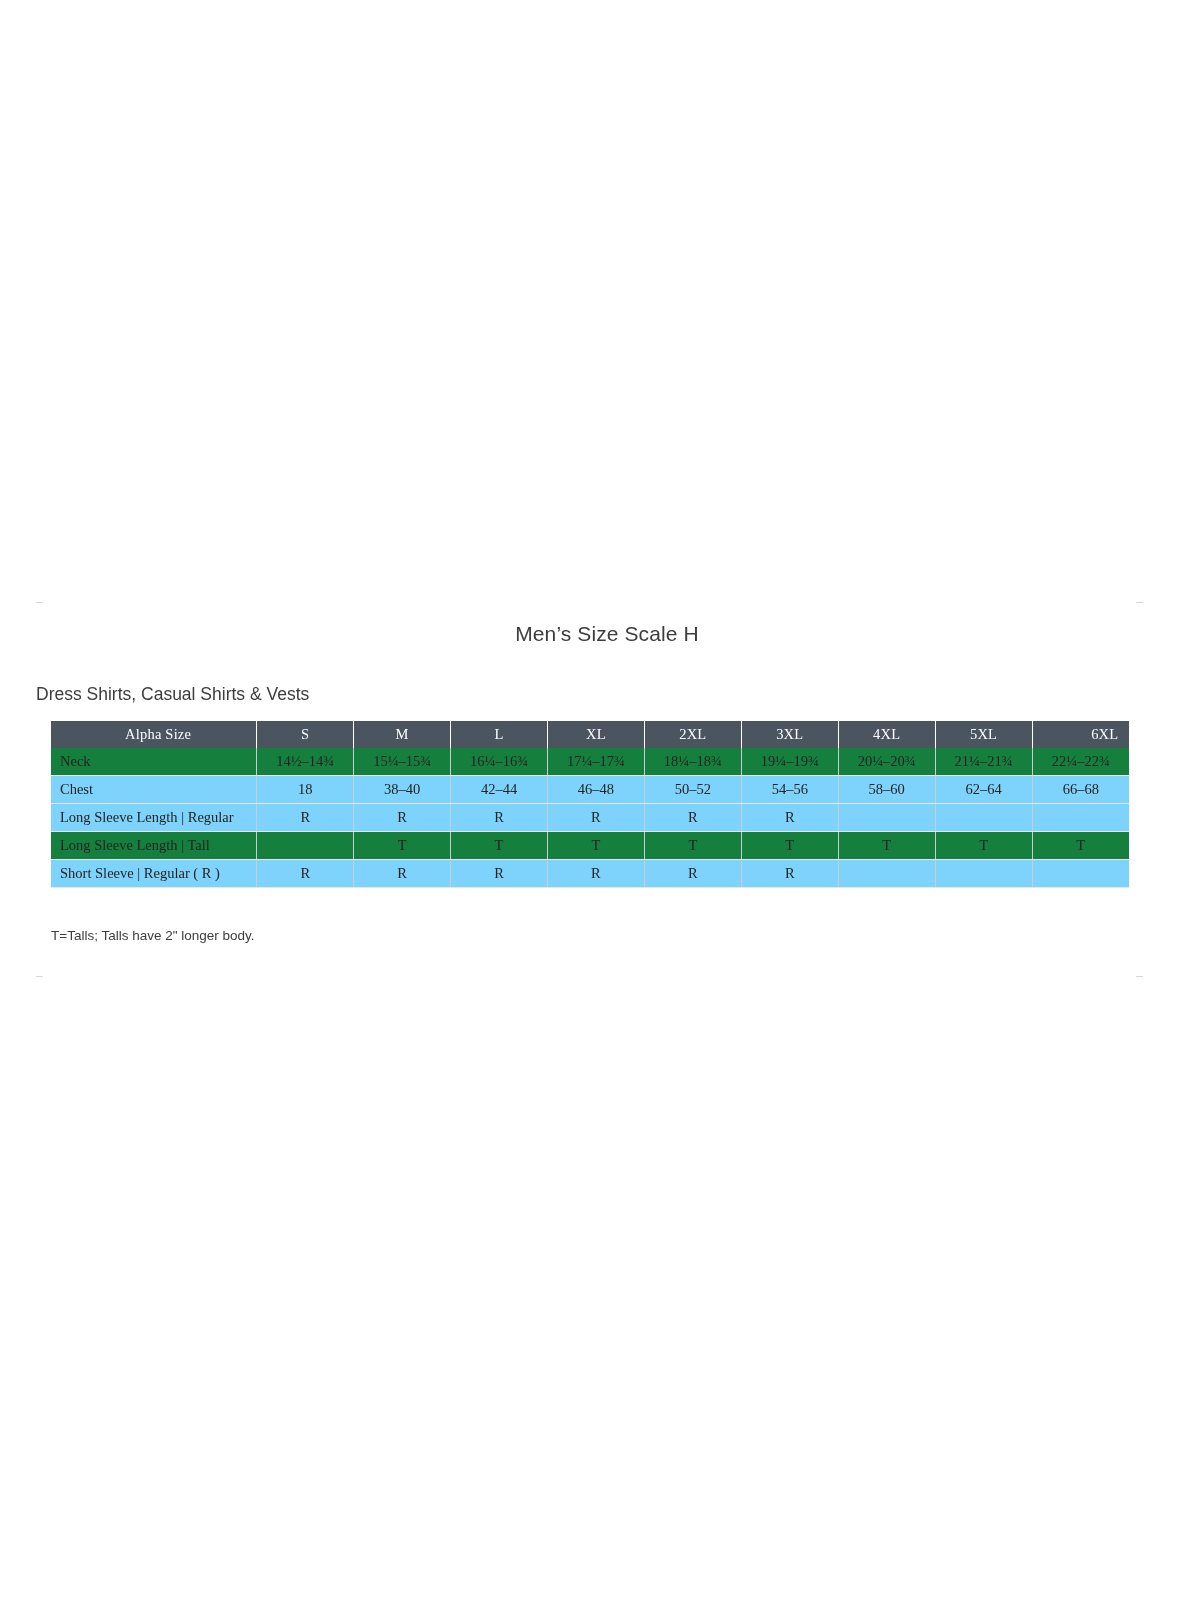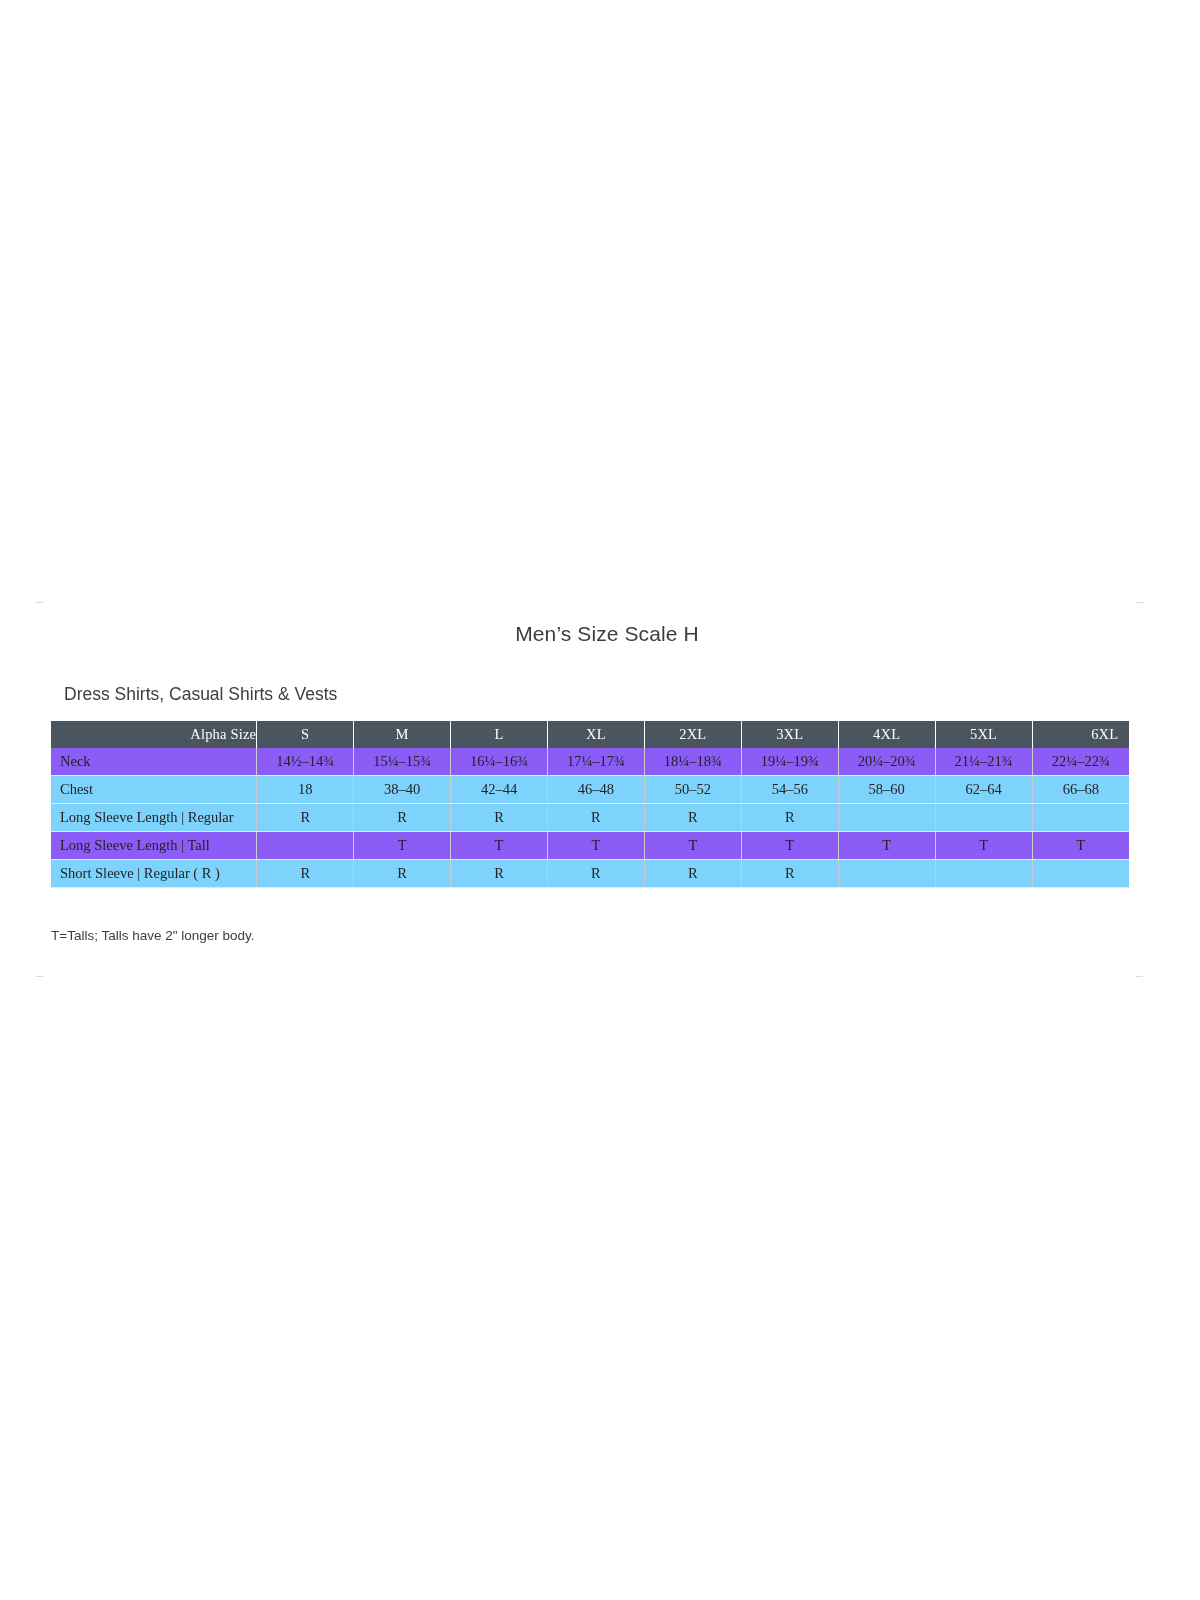--- a/index.html
+++ b/index.html
@@ -32,21 +32,21 @@
     text-align: center;
     font-size: 21px;
     font-weight: 400;
     color: #3d3d3d;
     letter-spacing: 0.1px;
     margin-left: 7px;
   }
 
   .section-heading {
     position: absolute;
-    left: 64px;
+    left: 36px;
     top: 684px;
     font-size: 17.5px;
     font-weight: 400;
     color: #3d3d3d;
   }
 
   .table-wrap {
     position: absolute;
     left: 51px;
     top: 721px;
@@ -67,21 +67,21 @@
     font-weight: 400;
     font-size: 14.5px;
     height: 25px;
     padding: 1px 0;
     border-right: 1px solid #ffffff;
     text-align: center;
     vertical-align: middle;
     letter-spacing: 0.2px;
   }
   table.size-table thead th.rowhead {
-    text-align: right;
+    text-align: center;
     padding-left: 9px;
   }
   table.size-table thead th:last-child {
     border-right: none;
     padding-left: 48px;
   }
 
   table.size-table tbody td {
     height: 25px;
     padding: 1px 0;
@@ -95,21 +95,21 @@
   }
   table.size-table tbody td.rowhead {
     text-align: left;
     padding-left: 9px;
     border-right: 1px solid #c9cdd1;
   }
   table.size-table tbody tr.alt td {
     background: #7dd3fc;
   }
   table.size-table tbody tr.plain td {
-    background: #8b5cf6;
+    background: #15803d;
   }
 
   col.c-label { width: 206px; }
   col.c-size { width: 97px; }
 
   .footnote {
     position: absolute;
     left: 51px;
     top: 928px;
     font-size: 13.5px;

